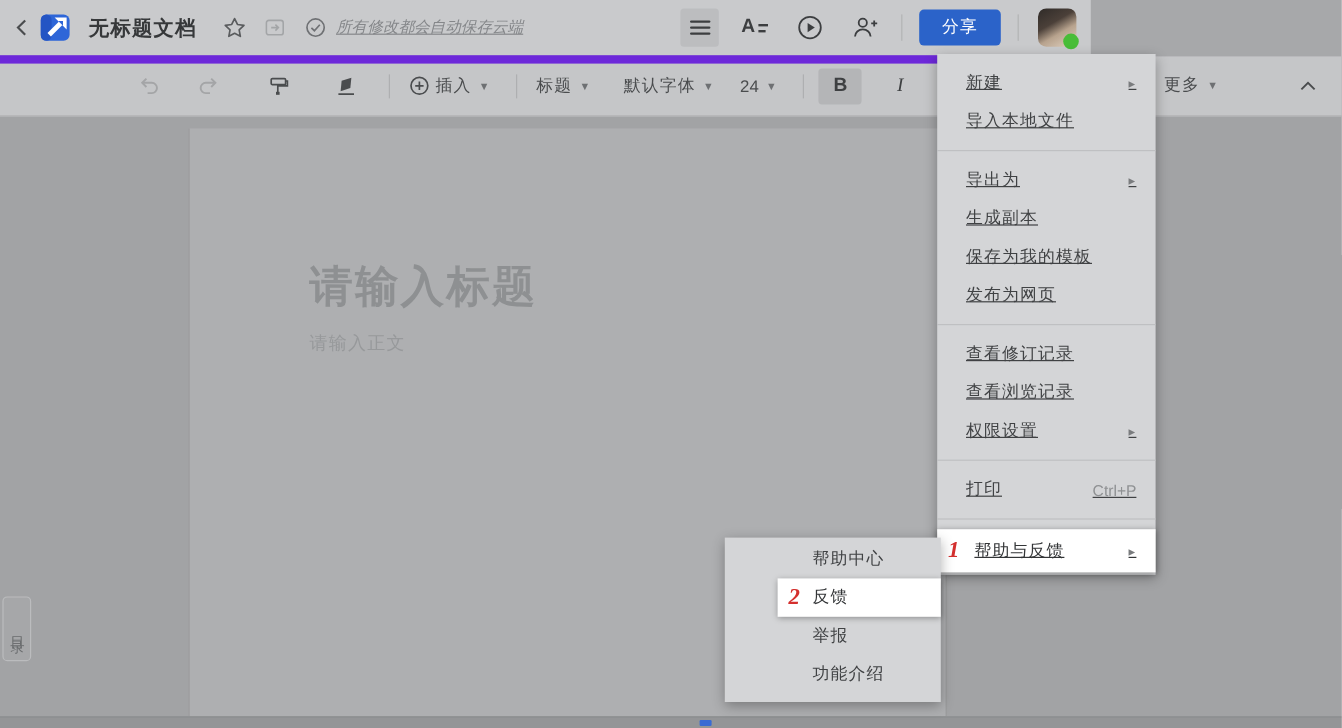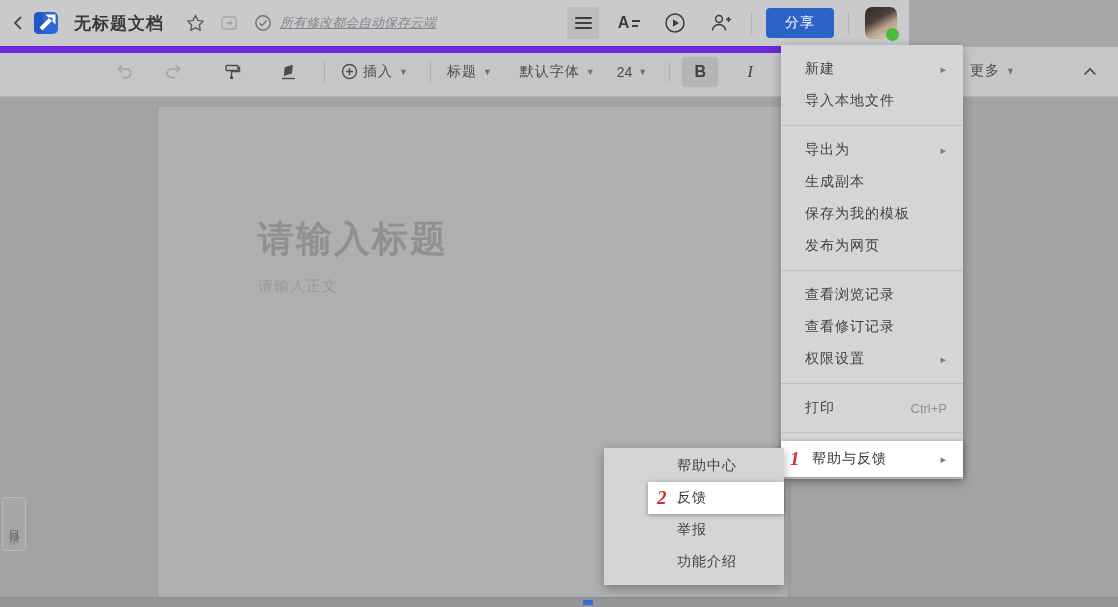--- a/index.html
+++ b/index.html
@@ -77,21 +77,21 @@
   }
   .toc-btn span{writing-mode:vertical-rl;font-size:12px;color:#6b6d6f;letter-spacing:4px;}
   .bottom-strip{position:absolute;left:0;top:597px;width:1118px;height:10px;background:#949597;border-top:1px solid #8c8d8f;}
   .blue-nub{position:absolute;left:583px;top:600px;width:10px;height:5px;background:#3a6bd3;border-radius:1px;}
   
   .menu{
     position:absolute;left:781px;top:45px;width:182px;
     background:#d4d5d7;box-shadow:0 3px 10px rgba(0,0,0,0.30);
     padding:8px 0 2px 0;z-index:10;
   }
-  .mi{height:32px;display:flex;align-items:center;padding:0 16px 0 24px;font-size:14px;color:#404244;cursor:pointer;position:relative;letter-spacing:1px;}
+  .mi{height:32px;display:flex;align-items:center;padding:0 16px 0 24px;font-size:14px;color:#404244;cursor:pointer;position:relative;letter-spacing:1px;text-decoration:underline;}
   .mi .grow{flex:1;}
   .mi .sub-arrow{font-size:11px;color:#7a7c7e;}
   .mi .shortcut{font-size:13px;color:#8f9193;letter-spacing:0;}
   .menu-sep{border-top:1px solid #bfc0c2;margin:8px 0;}
   .mi.hl{
     height:36px;background:#ffffff;box-shadow:0 1px 5px rgba(0,0,0,0.35);
     padding-left:31px;color:#333537;
   }
   .step-num{
     position:absolute;left:9px;top:50%;transform:translateY(-50%);
@@ -291,24 +291,24 @@
       <span>生成副本</span>
     </div>
     <div class="mi">
       <span>保存为我的模板</span>
     </div>
     <div class="mi">
       <span>发布为网页</span>
     </div>
     <div class="menu-sep"></div>
     <div class="mi">
+      <span>查看修订记录</span>
+    </div>
+    <div class="mi">
       <span>查看浏览记录</span>
-    </div>
-    <div class="mi">
-      <span>查看修订记录</span>
     </div>
     <div class="mi">
       <span>权限设置</span>
         <span class="grow"></span>
       <span class="sub-arrow">▸</span>
     </div>
     <div class="menu-sep"></div>
     <div class="mi">
       <span>打印</span>
         <span class="grow"></span>

